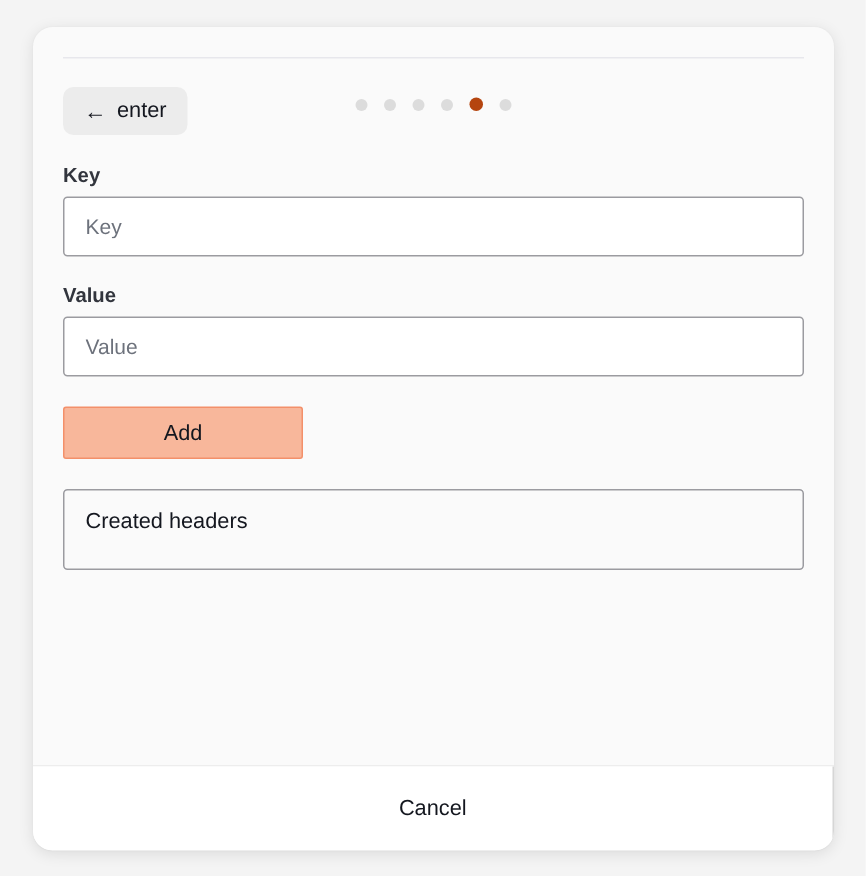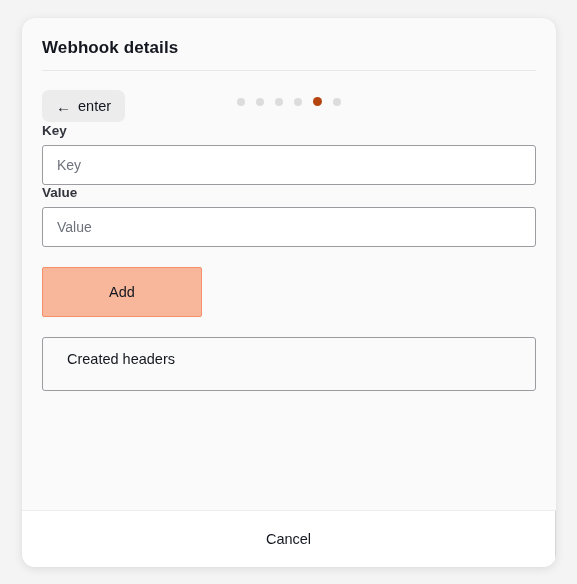--- a/index.html
+++ b/index.html
@@ -108,20 +108,21 @@
     flex: 1;
   }
   .description {
     font-size: 14.5px;
     color: #14171f;
     margin: 28px 0 0 0;
     line-height: 1.3;
   }
 
   .field {
+    margin-top: 18px;
   }
   .field-label {
     display: block;
     font-size: 13.5px;
     font-weight: bold;
     color: #32353d;
     margin-bottom: 7px;
   }
   .text-input {
     box-sizing: border-box;
@@ -139,39 +140,39 @@
   }
   .text-input::placeholder {
     color: #6d727c;
     opacity: 1;
   }
 
   .add-button {
     display: block;
     margin-top: 20px;
     width: 160px;
-    height: 50px;
+    height: 35px;
     background: #f8b79b;
     border: 1px solid #f3906a;
     border-radius: 2px;
     font-family: "Liberation Sans", sans-serif;
     font-size: 14.5px;
     color: #14171f;
     cursor: pointer;
   }
 
   .created-box {
     box-sizing: border-box;
     margin-top: 20px;
     width: 100%;
     height: 54px;
     background: #fafafa;
     border: 1px solid #9b9ba0;
     border-radius: 3px;
-    padding: 12px 24px;
+    padding: 12px 14px;
   }
   .created-box-label {
     font-size: 14.5px;
     color: #14171f;
   }
 
   
   .card-footer {
     display: flex;
     height: 56px;
@@ -196,21 +197,20 @@
   }
 </style>
 </head>
 <body>
 
 <div class="page">
 
   <div class="card">
 
     <div class="card-header">
-      <h1 class="card-title">Webhook details</h1>
       <div class="divider"></div>
     </div>
 
     <div class="nav-row">
       <button class="back-button">
         <span class="back-arrow">←</span>
         <span>enter</span>
       </button>
 
       <div class="steps">

